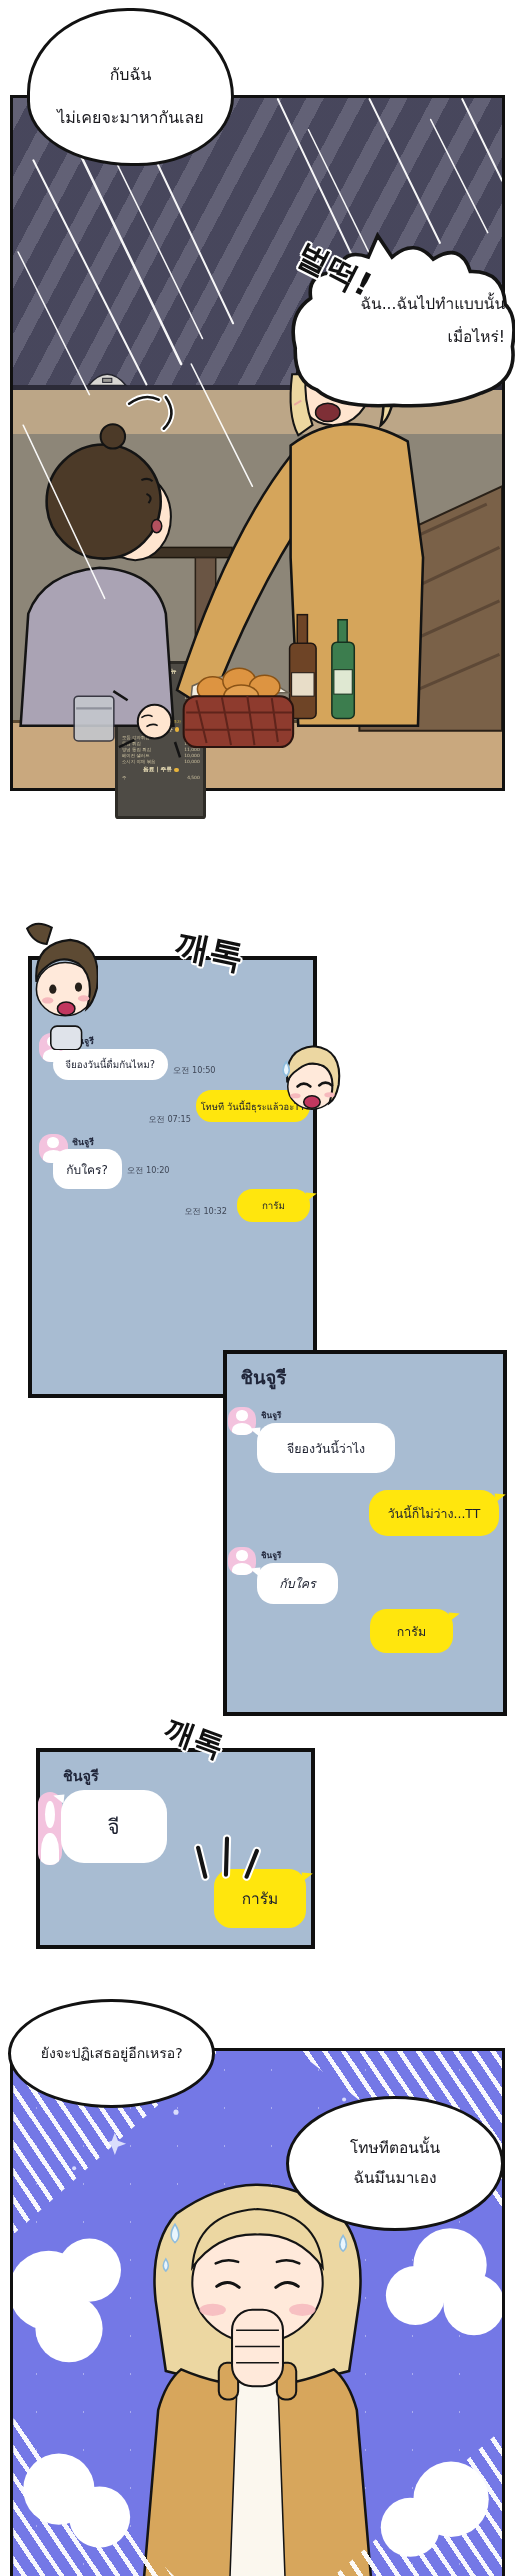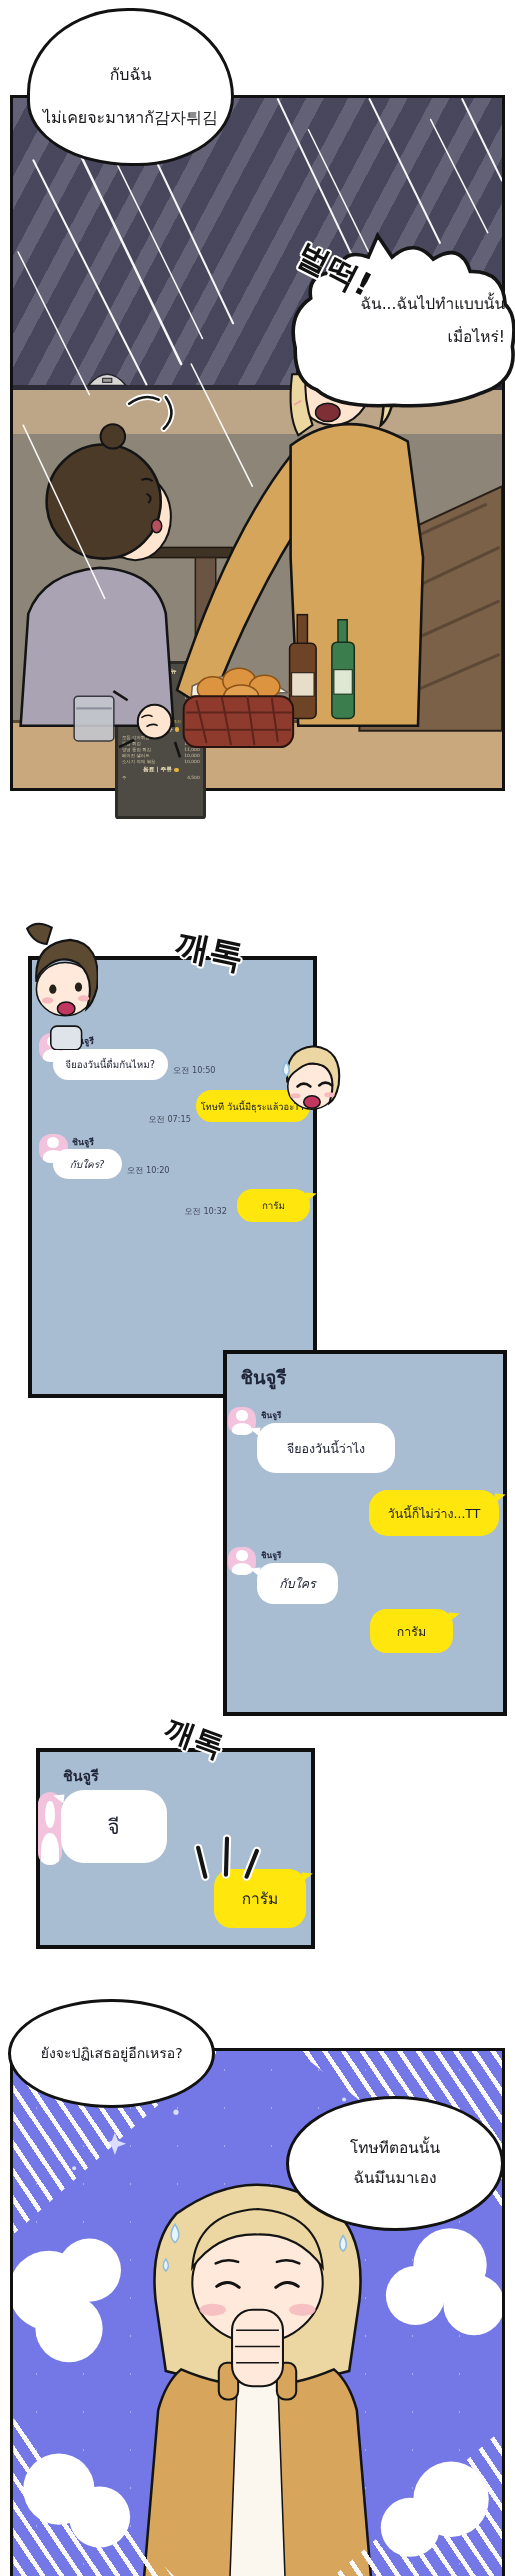--- a/index.html
+++ b/index.html
@@ -228,21 +228,21 @@
 
       <g fill="none" stroke-linecap="round">
         <path d="M228,598 q30,-22 58,-8 M300,585 q24,34 -4,62" stroke="#ffffff" stroke-width="12"></path>
         <path d="M228,598 q30,-22 58,-8 M300,585 q24,34 -4,62" stroke="#141414" stroke-width="5"></path>
       </g>
     </svg>
   </div>
 
   <div class="sbubble" style="left:27px;top:8.2px;width:207px;height:158px;border-radius:50% 50% 48% 52% / 55% 58% 45% 42%;font-size:16px;gap:20px;padding-top:17.5px;">
     <div class="ln">กับฉัน</div>
-    <div class="ln">ไม่เคยจะมาหากั감자튀김</div>
+    <div class="ln">ไม่เคยจะมาหากันเลย</div>
   </div>
 
   <svg class="overlay-svg" style="left:286px;top:227px;" width="229" height="196" viewBox="0 0 445 380">
     <path d="M18,235 Q2,170 48,138 Q40,86 102,88 Q108,40 160,58 L178,16 L206,58 Q250,20 286,62 Q340,28 358,86 Q422,84 426,150 Q450,172 440,232 Q450,300 380,322 Q310,352 210,346 Q100,352 60,316 Q16,300 18,235 Z" fill="#ffffff" stroke="#141414" stroke-width="7"></path>
   </svg>
   <div style="position:absolute;left:294px;top:291px;width:211px;z-index:7;display:flex;flex-direction:column;gap:8.2px;text-align:right;font-size:15.5px;color:#17171c;">
     <div class="ln">ฉัน...ฉันไปทำแบบนั้น</div>
     <div class="ln">เมื่อไหร่!</div>
   </div>
 
@@ -272,21 +272,21 @@
     <div class="time" style="left:141px;top:105px;">오전 10:50</div>
 
     <div class="cbubble ybubble tr" style="left:164px;top:130px;width:114px;height:32px;font-size:9.3px;">โทษที วันนี้มีธุระแล้วอะTT</div>
     <div class="time" style="left:102px;top:154px;width:57px;text-align:right;">오전 07:15</div>
 
     <div class="avatar" style="left:6.7px;top:174px;width:29px;height:29px;">
       <span class="p-head"></span>
         <span class="p-body"></span>
     </div>
     <div class="cname" style="left:40px;top:175px;font-size:8.8px;">ชินจูรี</div>
-    <div class="cbubble tl" style="left:20.6px;top:189px;width:69px;height:30px;font-size:10px;font-style:italic;">กับใคร?</div>
+    <div class="cbubble tl" style="left:20.6px;top:189px;width:69px;height:40px;font-size:12px;">กับใคร?</div>
     <div class="time" style="left:95px;top:205px;">오전 10:20</div>
 
     <div class="cbubble ybubble tr" style="left:205px;top:229px;width:73px;height:33px;font-size:9.8px;">การัม</div>
     <div class="time" style="left:133px;top:246px;width:62px;text-align:right;">오전 10:32</div>
   </div>
 
   <svg class="chibi" style="left:280px;top:1035px;" width="67" height="85" viewBox="0 0 130 165">
     <ellipse cx="62" cy="100" rx="47" ry="44" fill="#ffe9da" stroke="#141414" stroke-width="3"></ellipse>
     <path d="M14,92 Q8,26 66,22 Q122,28 114,96 Q108,124 96,132 Q112,78 84,60 Q58,48 36,66 Q18,78 14,92 Z" fill="#ecd7a2" stroke="#141414" stroke-width="4"></path>
     <path d="M34,100 q12,-11 25,0 M76,98 q12,-11 25,0" stroke="#141414" stroke-width="5" fill="none" stroke-linecap="round"></path>

